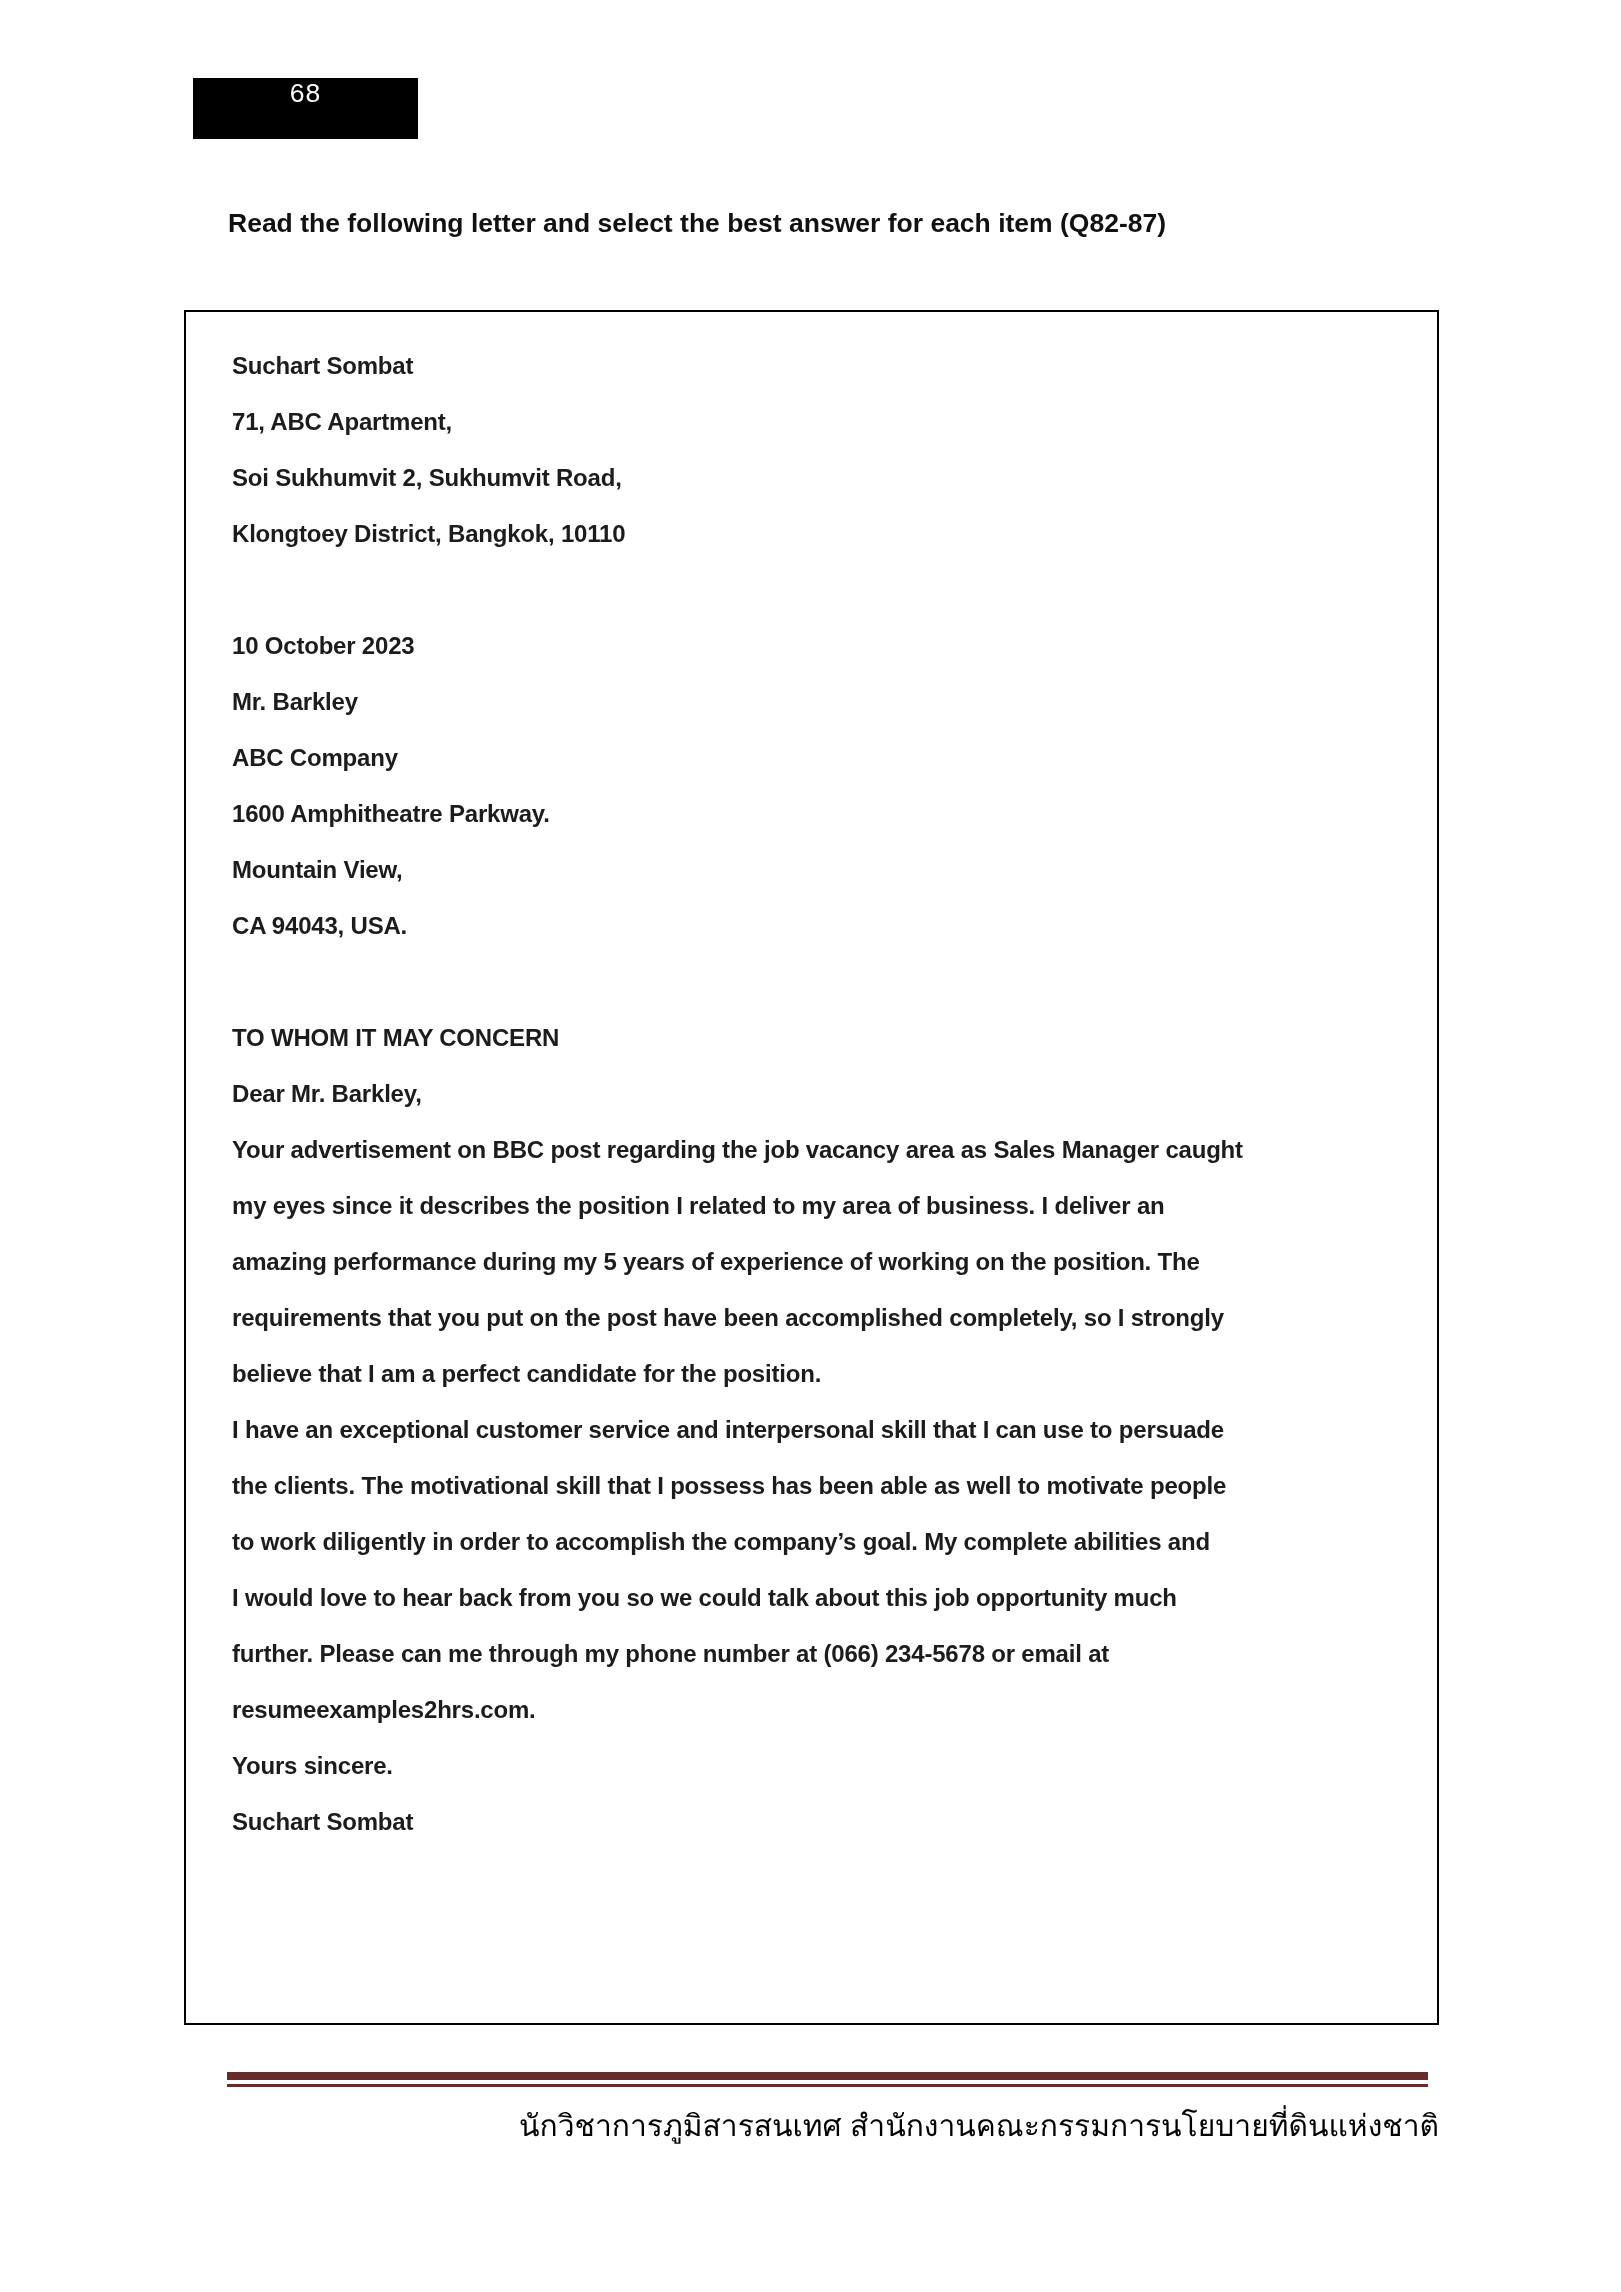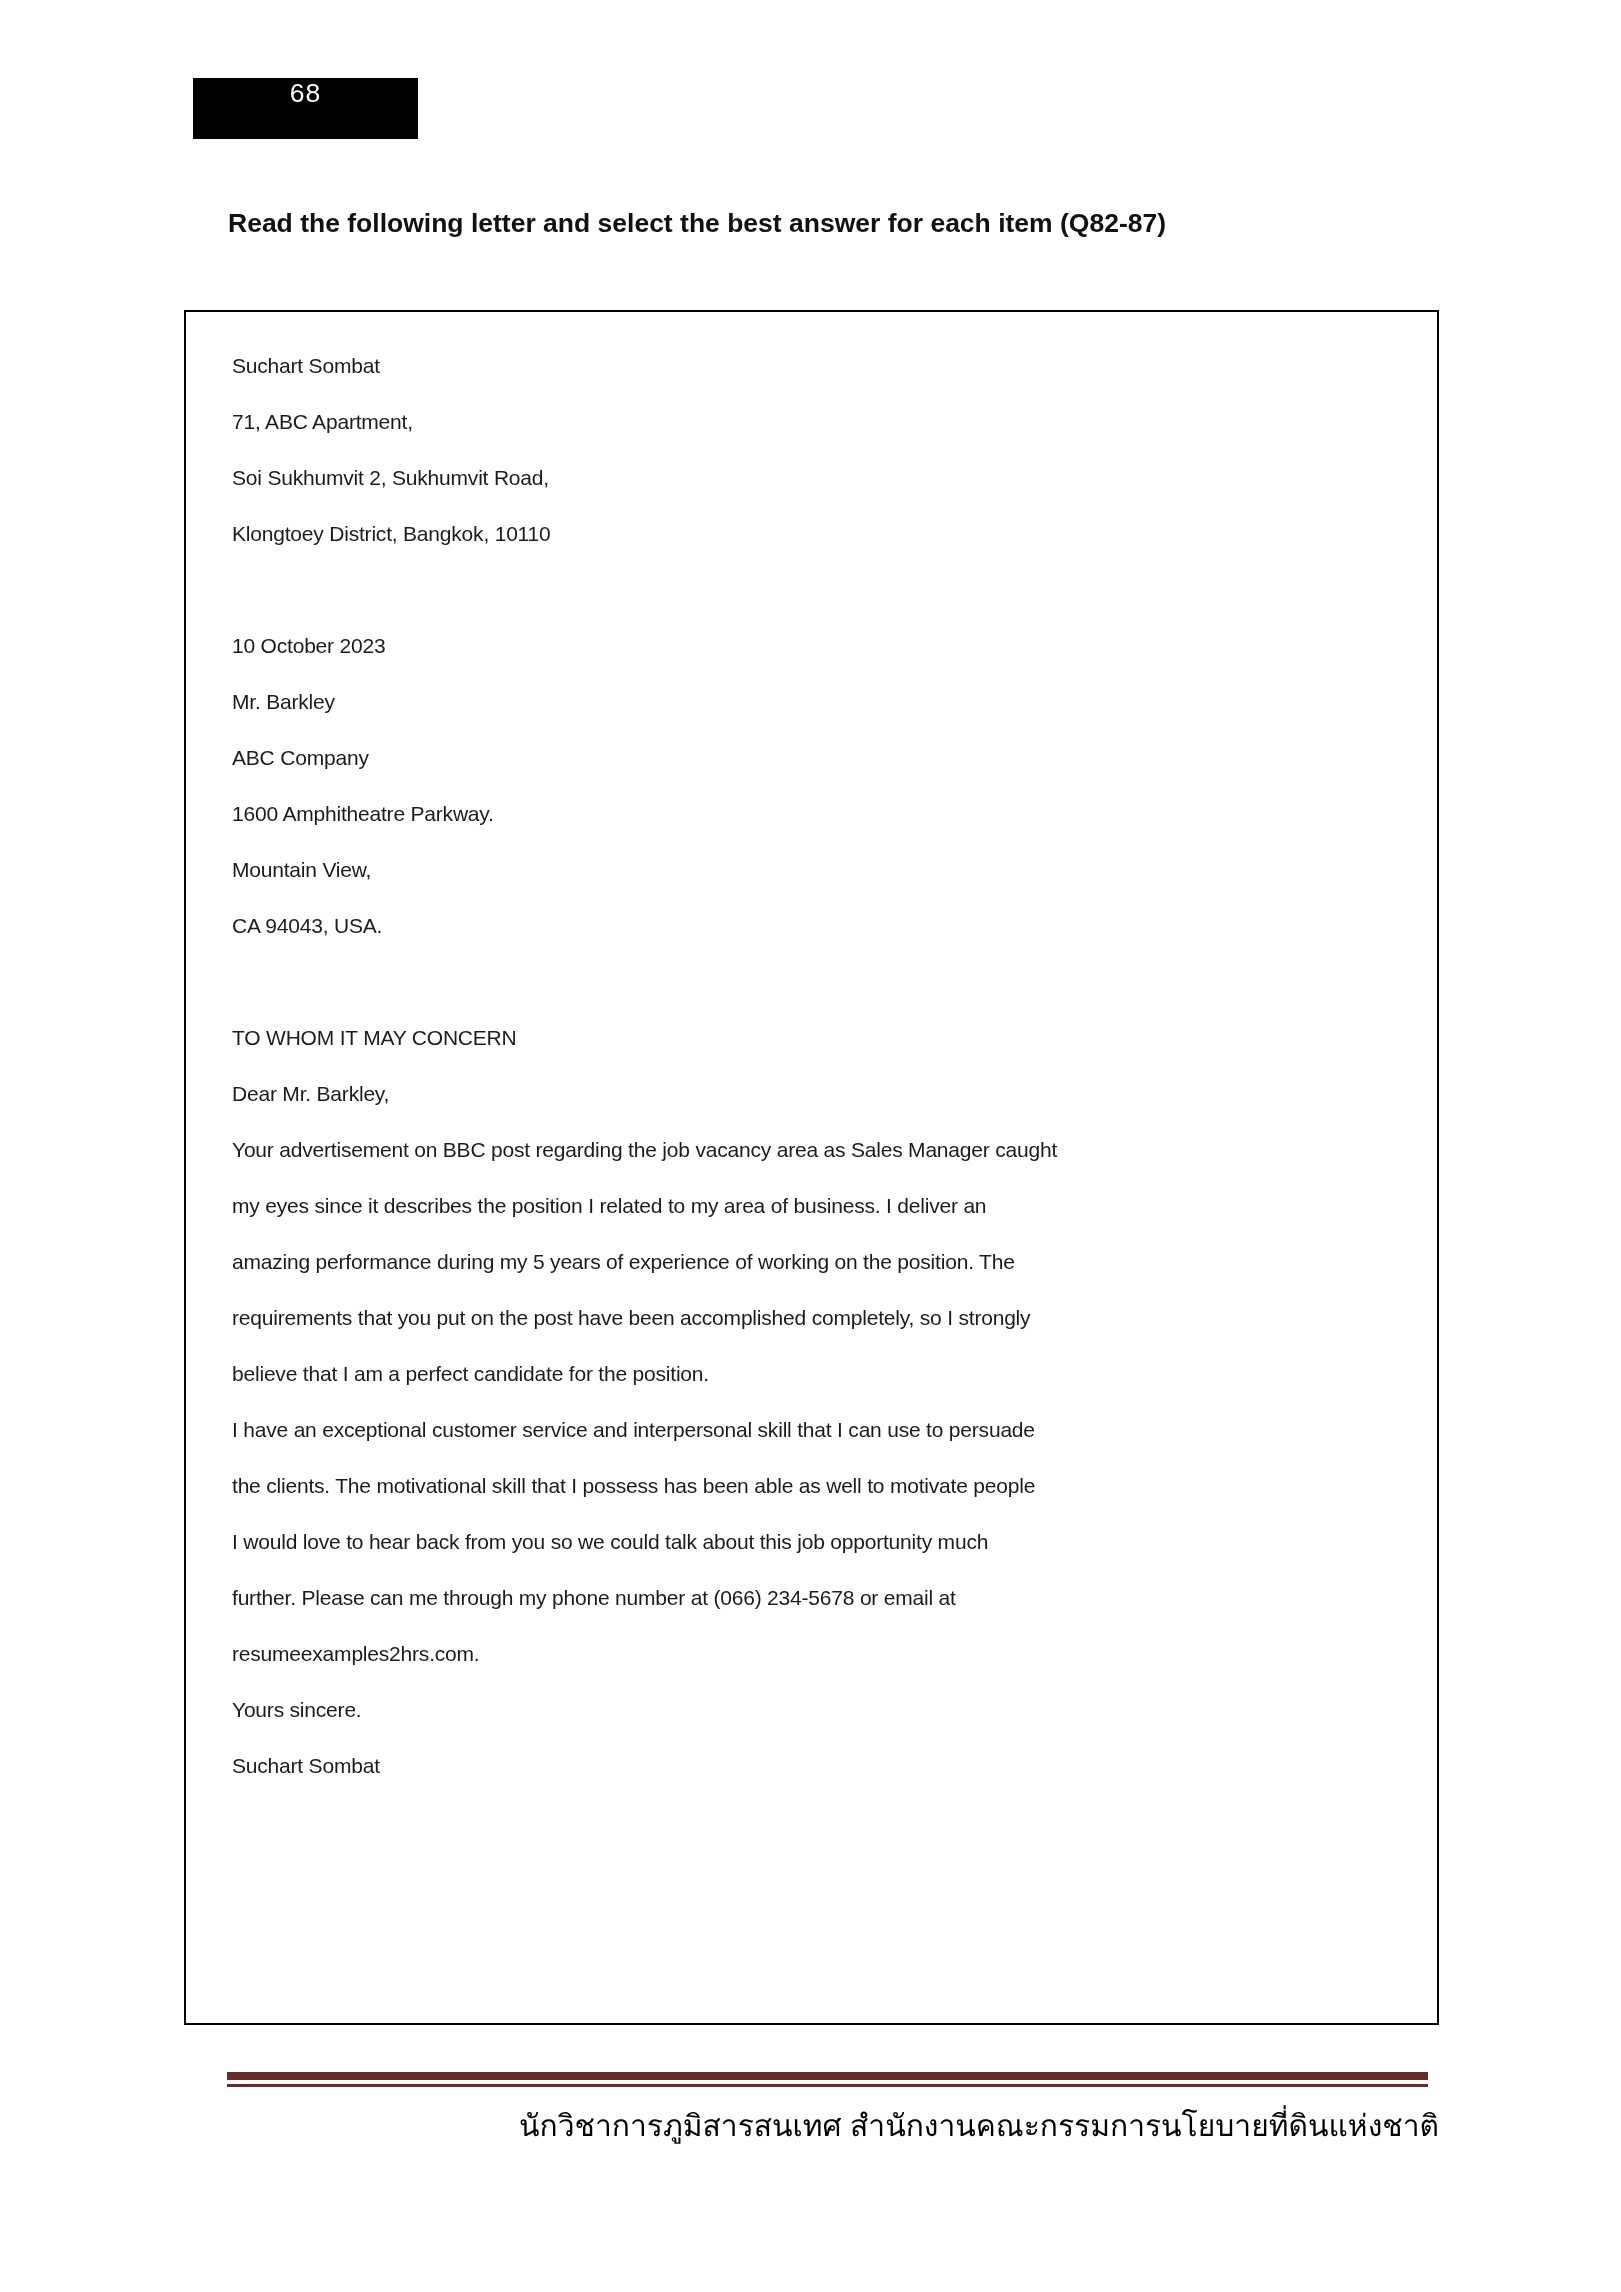--- a/index.html
+++ b/index.html
@@ -48,25 +48,26 @@
     width: 1255px;
     height: 1715px;
     border: 2.9px solid #000000;
     box-sizing: border-box;
     background: #ffffff;
     overflow: hidden;
     padding: 25.5px 19.6px 0 46px;
   }
 
   .letter-line {
-    font-size: 21px;
+    font-size: 24px;
     line-height: 56px;
     letter-spacing: -0.2px;
     white-space: nowrap;
     color: #1c1c1c;
+    font-weight: bold;
   }
 
   .footer-rule {
     position: absolute;
     left: 227px;
     top: 2072px;
     width: 1201px;
   }
   .footer-rule .thick {
     height: 7.8px;
@@ -113,20 +114,21 @@
       <div class="letter-line">&nbsp;</div>
       <div class="letter-line">TO WHOM IT MAY CONCERN</div>
       <div class="letter-line">Dear Mr. Barkley,</div>
       <div class="letter-line">Your advertisement on BBC post regarding the job vacancy area as Sales Manager caught</div>
       <div class="letter-line">my eyes since it describes the position I related to my area of business. I deliver an</div>
       <div class="letter-line">amazing performance during my 5 years of experience of working on the position. The</div>
       <div class="letter-line">requirements that you put on the post have been accomplished completely, so I strongly</div>
       <div class="letter-line">believe that I am a perfect candidate for the position.</div>
       <div class="letter-line">I have an exceptional customer service and interpersonal skill that I can use to persuade</div>
       <div class="letter-line">the clients. The motivational skill that I possess has been able as well to motivate people</div>
+      <div class="letter-line">to work diligently in order to accomplish the company’s goal. My complete abilities and</div>
       <div class="letter-line">I would love to hear back from you so we could talk about this job opportunity much</div>
       <div class="letter-line">further. Please can me through my phone number at (066) 234-5678 or email at</div>
       <div class="letter-line">resumeexamples2hrs.com.</div>
       <div class="letter-line">Yours sincere.</div>
       <div class="letter-line">Suchart Sombat</div>
     </div>
 </div>
 
 <div class="footer-rule">
   <div class="thick" style="background: rgb(102, 43, 43);"></div>

